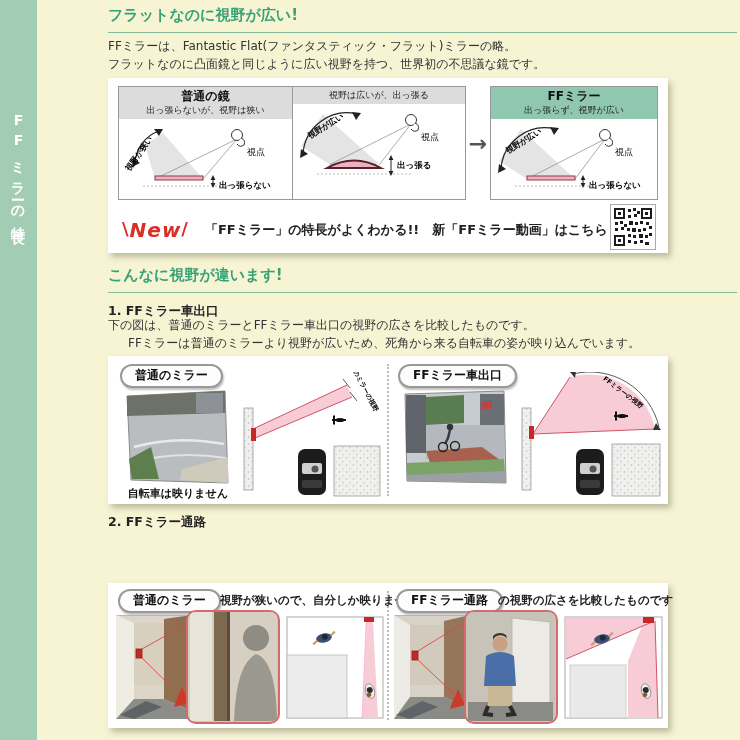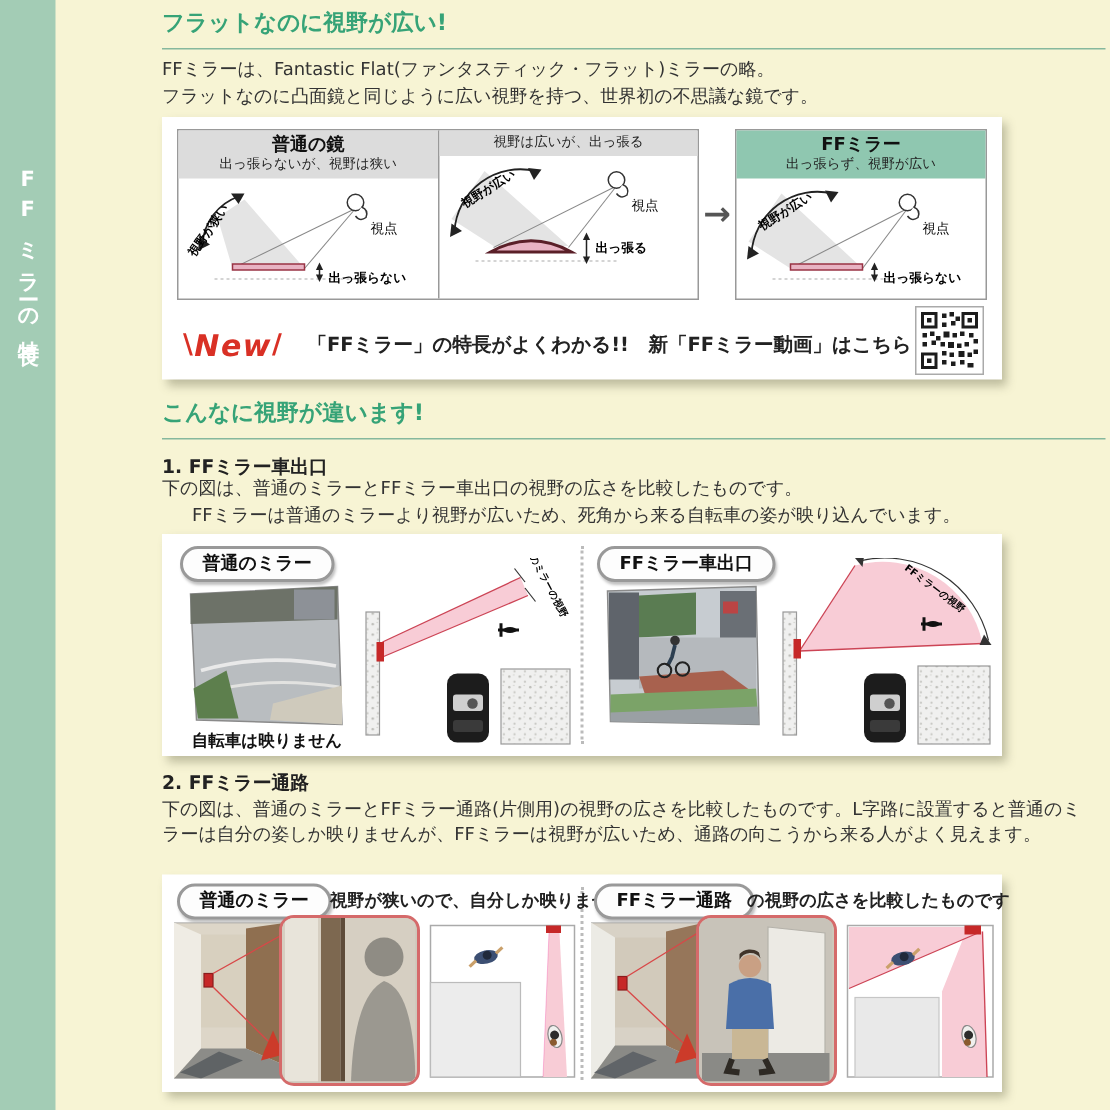--- a/index.html
+++ b/index.html
@@ -328,21 +328,20 @@
             <use href="#gl-bike" x="104" y="44" transform="rotate(-90 104 44)"></use>
             <use href="#gl-car" x="72" y="100"></use>
             <rect x="94" y="72" width="48" height="52" fill="url(#speckle)" stroke="#999" stroke-width="0.8"></rect>
           </svg>
         </div>
       </div>
     </div>
   </div>
 
   <div class="sub-title" style="top:514px;">2. FFミラー通路</div>
-  <div class="para" style="top:531px; width:614px;">下の図は、普通のミラーとFFミラー通路(片側用)の視野の広さを比較したものです。L字路に設置すると普通のミラーは自分の姿しか映りませんが、FFミラーは視野が広いため、通路の向こうから来る人がよく見えます。</div>
 
   <div class="whitebox" id="box3">
     <div class="cmp">
       <div class="cmp-divider"></div>
 
       <div class="half">
         <span class="badge" style="left:10px; top:6px;">普通のミラー</span>
         <span class="note" style="left:112px; top:10px;">視野が狭いので、自分しか映りません</span>
         <div class="abs" style="left:8px; top:32px;">
           <svg width="76" height="104" viewBox="0 0 76 104">

